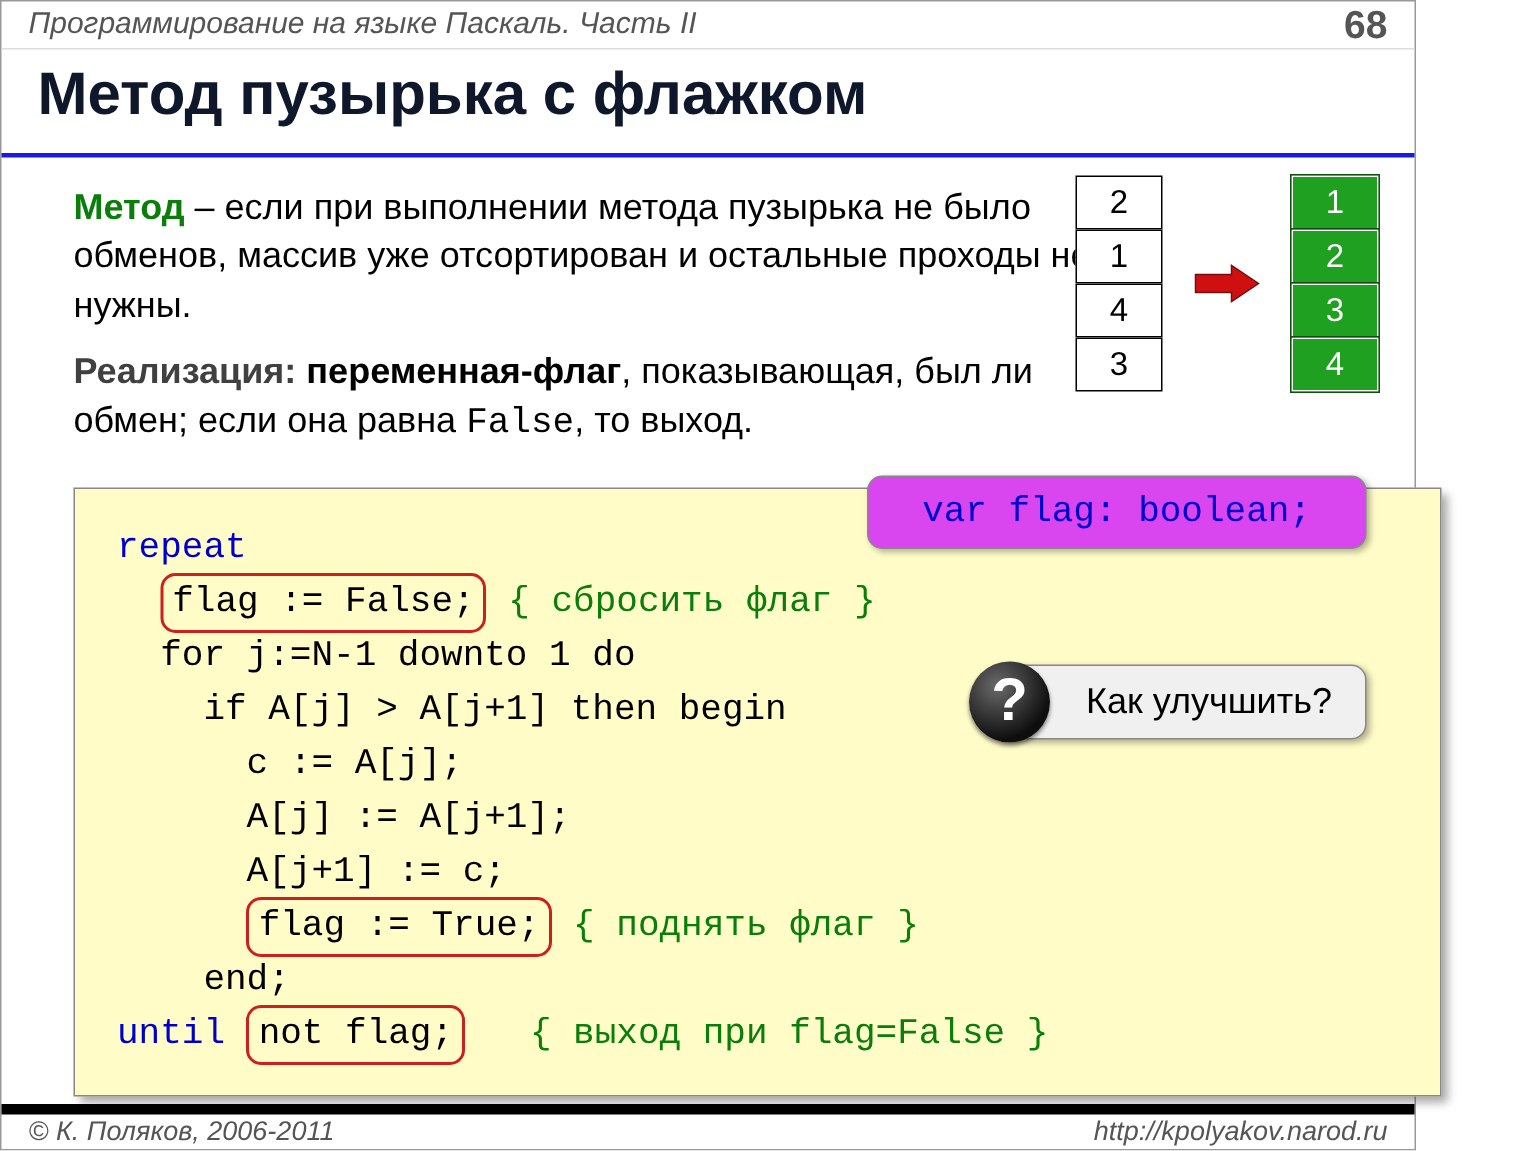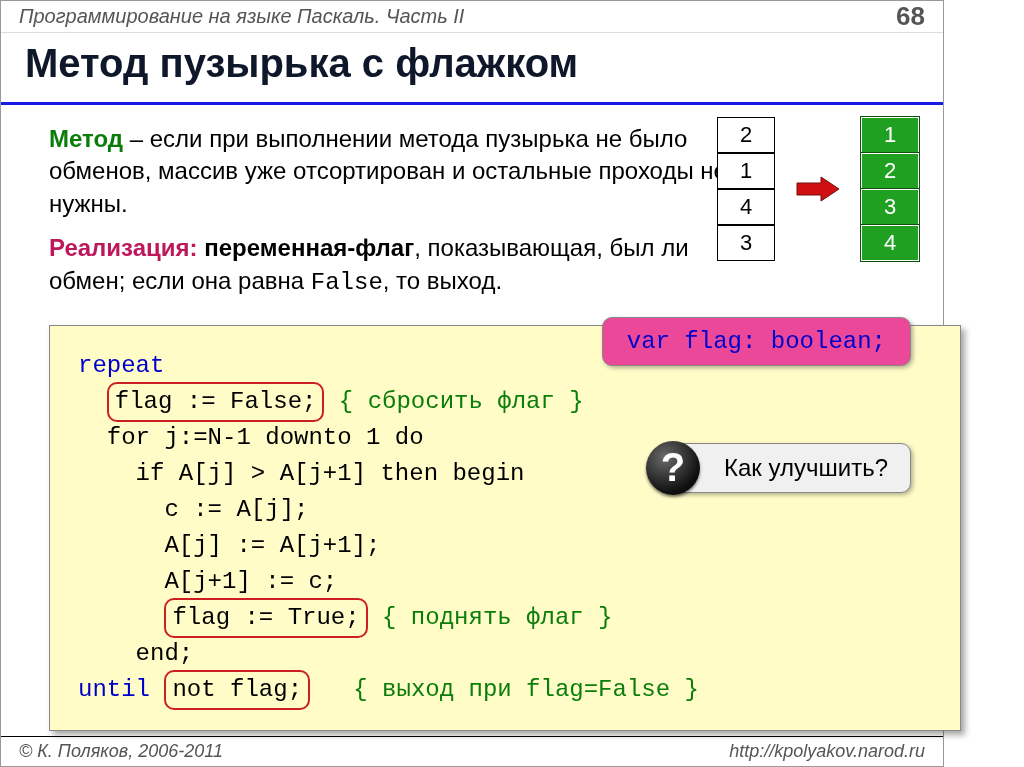--- a/index.html
+++ b/index.html
@@ -44,21 +44,21 @@
     padding: 0 36px 0 48px;
     position: relative;
   }
   .idea {
     font-size: 24px;
     line-height: 1.35;
     margin-bottom: 12px;
     max-width: 720px;
   }
   .idea .kw-idea { color: #0a7d0a; font-weight: bold; }
-  .idea .kw-real { color: #be185d; font-weight: bold; }
+  .idea .kw-real { color: #404040; font-weight: bold; }
   .idea b { font-weight: bold; }
   .idea code { font-family: "Courier New", monospace; }
   .arrays {
     position: absolute;
     right: 24px;
     top: -6px;
     display: flex;
     align-items: center;
     gap: 22px;
   }
@@ -83,24 +83,24 @@
   }
   .arrow-block svg { overflow: visible; }
   .code-wrap {
     position: relative;
     margin: 26px 0 0 0;
   }
   .callout-var {
     position: absolute;
     right: -4px;
     top: -8px;
-    background: #ec4899;
+    background: #d946ef;
     border: 1px solid #888;
     border-radius: 10px;
-    padding: 10px 24px;
+    padding: 10px 36px;
     font-family: "Courier New", monospace;
     font-size: 24px;
     color: #0000cc;
     box-shadow: 2px 2px 4px rgba(0,0,0,0.3);
     z-index: 5;
     text-align: right;
   }
   .callout-q {
     position: absolute;
     right: -4px;
@@ -156,21 +156,21 @@
     position: absolute;
     left: 0; right: 0; bottom: 0;
     height: 30px;
     padding: 0 18px;
     display: flex;
     align-items: center;
     justify-content: space-between;
     color: #555;
     font-style: italic;
     font-size: 18px;
-    border-top: 1px solid #000000;
+    border-top: 7px solid #000000;
   }
 </style>
 </head>
 <body>
 
 <div class="slide">
 
   <div class="header">
     <span>Программирование на языке Паскаль. Часть II</span>
     <span style="font-weight:bold; font-style:normal; font-size:26px;">68</span>

